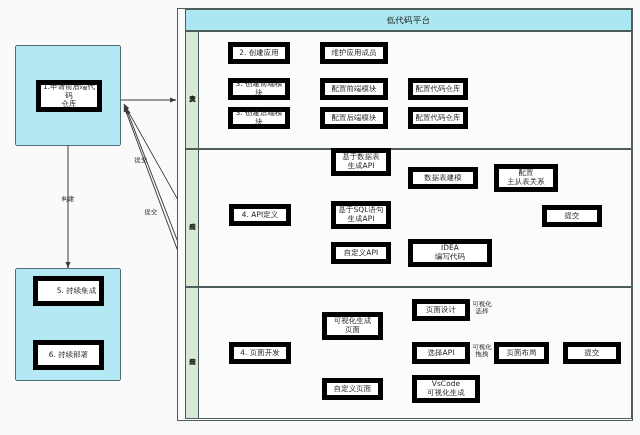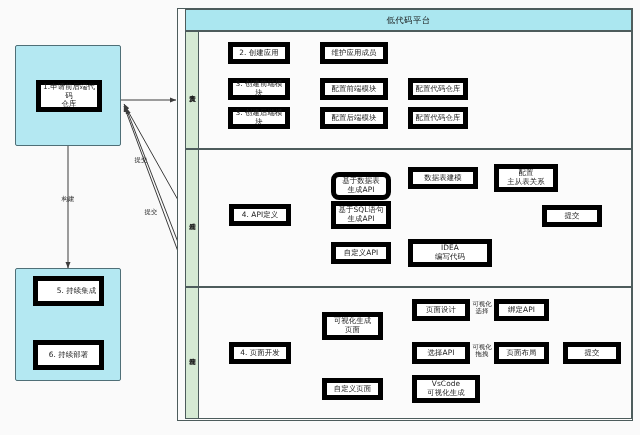--- a/index.html
+++ b/index.html
@@ -180,21 +180,21 @@
 
   <div class="node" style="left:228px;top:107px;width:62px;height:22px;">3. 创建后端模块</div>
   <div class="node" style="left:320px;top:107px;width:68px;height:22px;">配置后端模块</div>
   <div class="node" style="left:408px;top:107px;width:60px;height:22px;">配置代码仓库</div>
 
   <div class="lane" style="left:185px;top:149px;width:447px;height:138px;"></div>
   <div class="lane-label" style="left:185px;top:149px;width:14px;height:138px;">后端开发</div>
 
   <div class="node" style="left:229px;top:204px;width:62px;height:22px;">4. API定义</div>
 
-  <div class="node" style="left:331px;top:172px;width:60px;height:28px;border-radius:8px;">基于数据表
+  <div class="node" style="left:331px;top:148px;width:60px;height:28px;">基于数据表
 生成API</div>
   <div class="node" style="left:408px;top:167px;width:70px;height:22px;">数据表建模</div>
   <div class="node" style="left:494px;top:164px;width:64px;height:28px;">配置
 主从表关系</div>
 
   <div class="node" style="left:331px;top:201px;width:60px;height:28px;">基于SQL语句
 生成API</div>
 
   <div class="node" style="left:331px;top:242px;width:60px;height:22px;">自定义API</div>
   <div class="node" style="left:408px;top:239px;width:84px;height:28px;">IDEA
@@ -204,21 +204,20 @@
 
   <div class="lane" style="left:185px;top:287px;width:447px;height:132px;"></div>
   <div class="lane-label" style="left:185px;top:287px;width:14px;height:132px;">前端开发</div>
 
   <div class="node" style="left:229px;top:342px;width:62px;height:22px;">4. 页面开发</div>
 
   <div class="node" style="left:322px;top:312px;width:61px;height:28px;">可视化生成
 页面</div>
 
   <div class="node" style="left:412px;top:299px;width:58px;height:22px;">页面设计</div>
-  <div class="node" style="left:494px;top:299px;width:55px;height:22px;">绑定API</div>
 
   <div class="node" style="left:412px;top:342px;width:58px;height:22px;">选择API</div>
   <div class="node" style="left:494px;top:342px;width:55px;height:22px;">页面布局</div>
 
   <div class="node" style="left:322px;top:378px;width:61px;height:22px;">自定义页面</div>
   <div class="node" style="left:412px;top:375px;width:68px;height:28px;">VsCode
 可视化生成</div>
 
   <div class="node" style="left:563px;top:342px;width:58px;height:22px;">提交</div>
 

